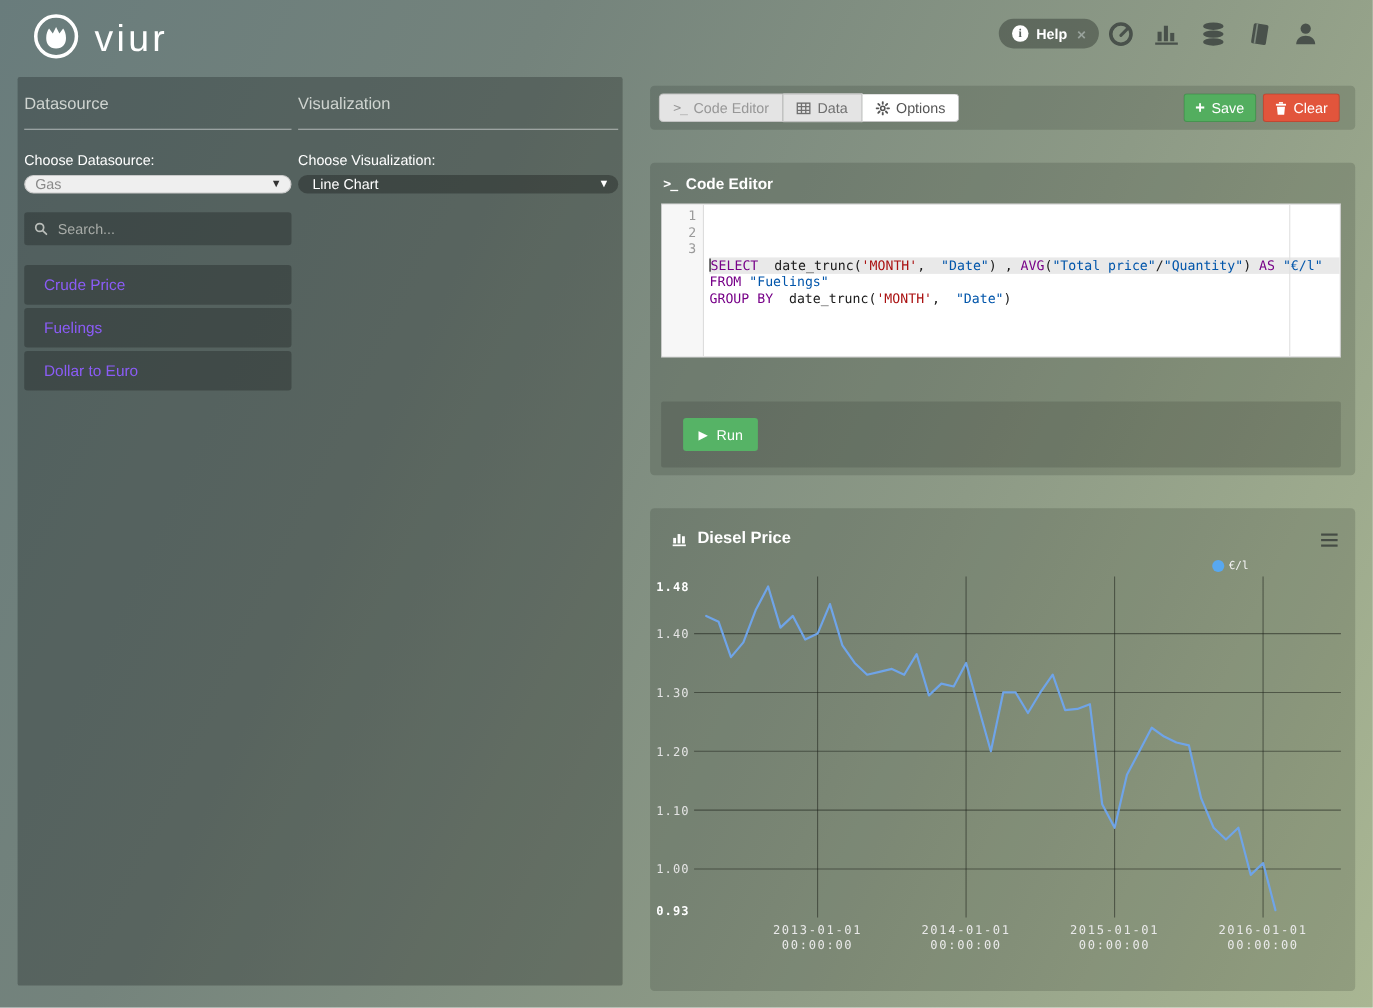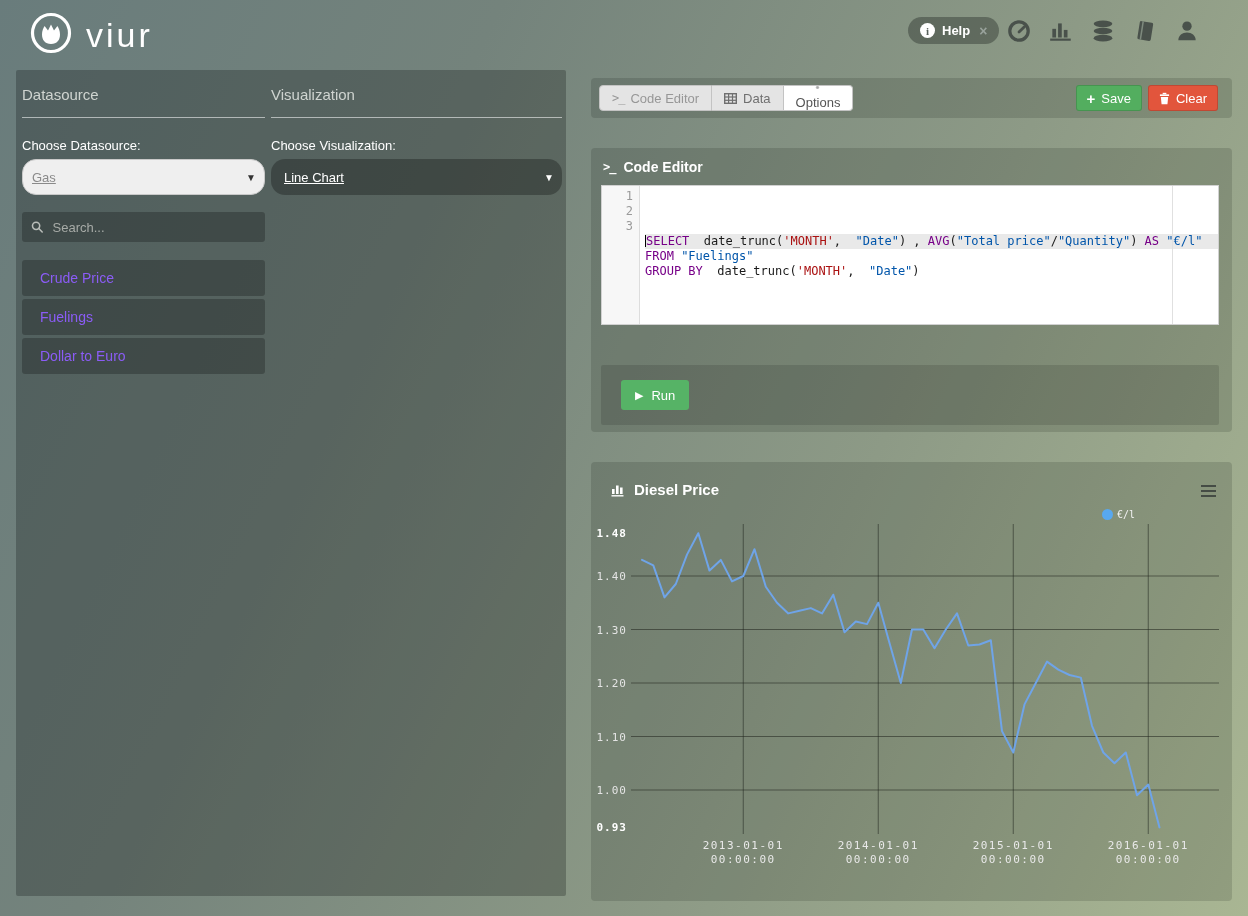--- a/index.html
+++ b/index.html
@@ -19,22 +19,22 @@
   .help-pill .x{color:#98a29b;font-size:14px;font-weight:bold;margin-left:2px;}
   .nav-icons{position:absolute;right:48px;top:18px;display:flex;gap:16px;align-items:center;}
   .nav-icons .nico{width:26px;height:26px;cursor:pointer;}
 
   
   .left-panel{position:absolute;left:16px;top:70px;width:550px;height:826px;
     background:rgba(8,13,11,0.26);border-radius:2px;box-sizing:border-box;padding:16px 4px 0 6px;}
   .lp-grid{display:grid;grid-template-columns:243px 1fr;column-gap:6px;}
   .lp-header{color:#cfd4d0;font-size:15px;padding-bottom:14px;border-bottom:1px solid rgba(255,255,255,0.55);}
   .lp-label{color:#fff;font-size:13px;margin-top:20px;margin-bottom:6px;}
-  .select{height:36px;border-radius:14px;font-size:13px;display:flex;align-items:center;
-    position:relative;cursor:pointer;box-sizing:border-box;text-decoration:underline;}
+  .select{height:17px;border-radius:14px;font-size:13px;display:flex;align-items:center;
+    position:relative;cursor:pointer;box-sizing:border-box;}
   .select .caret{position:absolute;right:8px;font-size:10px;}
   .select-light{background:#efefef;border:1px solid #c9c9c9;color:#8a8a8a;padding-left:9px;}
   .select-light .caret{color:#333;}
   .select-dark{background:rgba(0,0,0,0.28);color:#fff;padding-left:13px;}
   .select-dark .caret{color:#fff;}
   .search-box{margin-top:17px;height:30px;background:rgba(0,0,0,0.24);border-radius:3px;
     display:flex;align-items:center;padding:0 9px;gap:7px;}
   .search-box input{background:transparent;border:none;outline:none;color:#ddd;font-size:13px;width:100%;
     font-family:"Liberation Sans",sans-serif;}
   .search-box input::placeholder{color:#a7aba7;}
@@ -42,21 +42,21 @@
   .ds-list li{height:36px;background:rgba(0,0,0,0.24);border-radius:3px;margin-bottom:3px;
     color:#8b5cf6;font-size:14px;display:flex;align-items:center;padding-left:18px;cursor:pointer;}
 
   
   .panel{position:absolute;left:591px;width:641px;background:rgba(10,14,10,0.14);border-radius:4px;}
   .toolbar{top:78px;height:40px;}
   .tab-group{position:absolute;left:8px;top:7px;display:flex;}
   .tab{height:26px;display:flex;align-items:center;gap:6px;padding:0 12px;font-size:13px;
     border:1px solid #c3c3c3;cursor:pointer;box-sizing:border-box;}
   .tab:first-child{border-radius:4px 0 0 4px;}
-  .tab:last-child{border-radius:0 4px 4px 0;flex-direction:column;}
+  .tab:last-child{border-radius:0 4px 4px 0;}
   .tab.dim{background:#e4e4e4;color:#979797;}
   .tab.mid{background:#e4e4e4;color:#6f6f6f;border-left:none;}
   .tab.lit{background:#ffffff;color:#555;border-left:none;}
   .term-glyph{font-family:"DejaVu Sans Mono",monospace;font-size:12px;letter-spacing:-1px;}
   .btn{height:26px;border-radius:3px;display:flex;align-items:center;gap:6px;padding:0 10px;
     color:#fff;font-size:13px;cursor:pointer;border:1px solid rgba(0,0,0,0.15);box-sizing:border-box;}
   .btn-save{position:absolute;right:90px;top:7px;background:#53ae5f;}
   .btn-clear{position:absolute;right:14px;top:7px;background:#e2553c;}
   .plus{font-weight:bold;font-size:15px;line-height:1;}
 

